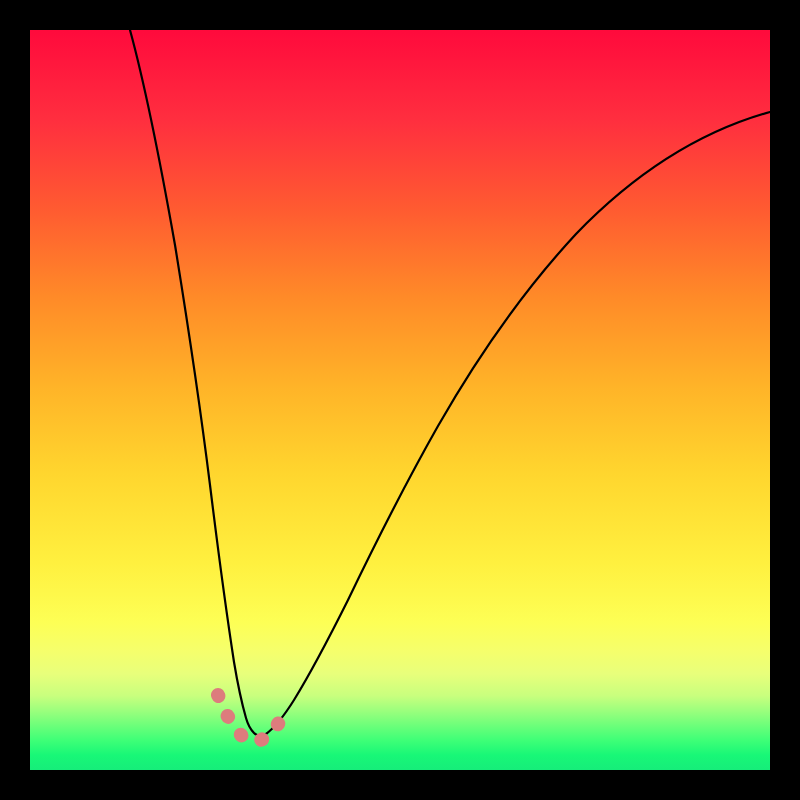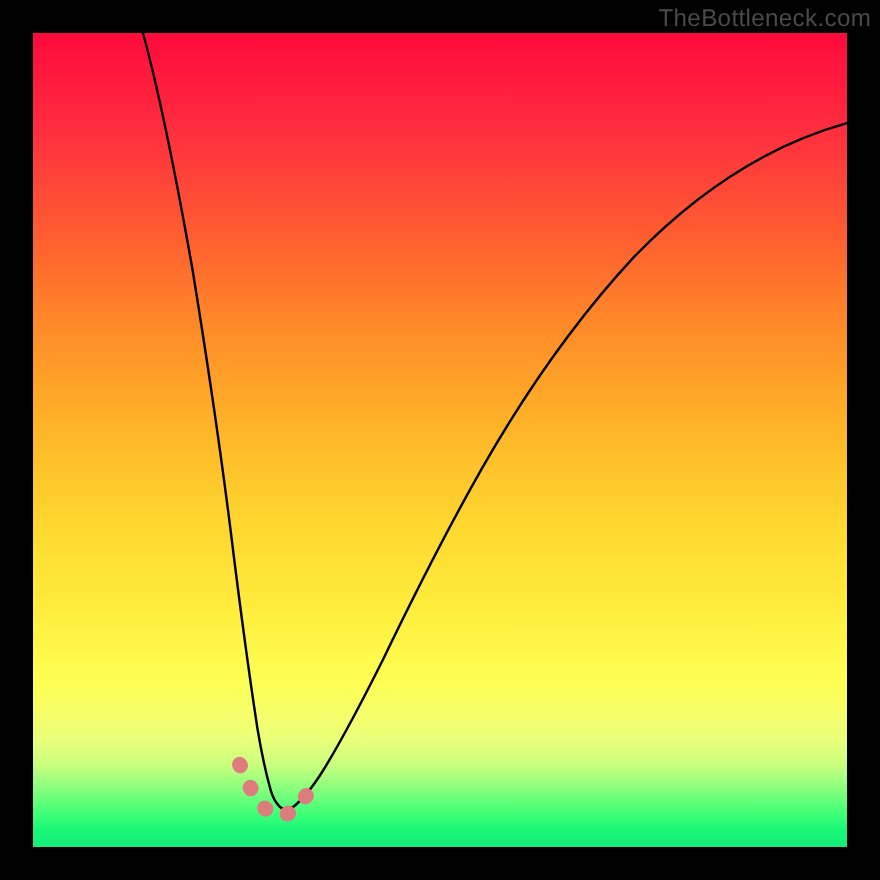--- a/index.html
+++ b/index.html
@@ -97,14 +97,13 @@
                C448,326 494,260 546,204
                C604,144 668,102 740,82"></path>
 
       <path class="dots" d="M188,665
                Q206,710 224,712
                Q240,710 254,684"></path>
     </svg>
 
   </div>
 
-  <div class="watermark">TheBottleneck.com</div>
 </div>
 
 </body></html>

